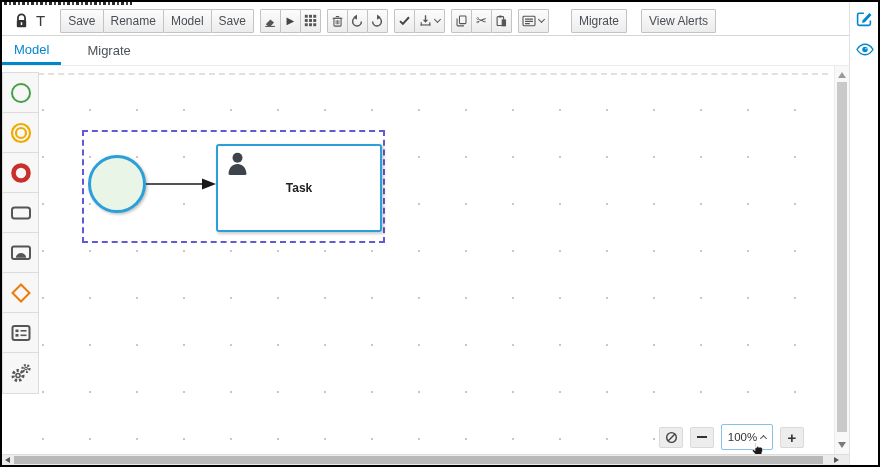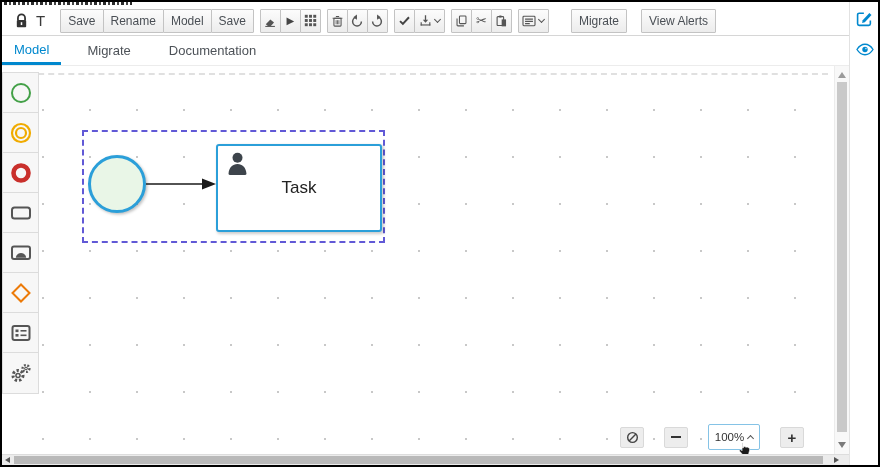--- a/index.html
+++ b/index.html
@@ -53,24 +53,24 @@
   
   .selection-rect { position:absolute; left:80px; top:64px; width:303px; height:113px;
     border:2px dashed #6159d6; }
   .start-event { position:absolute; left:86px; top:89px; width:58px; height:58px; border-radius:50%;
     background:#e9f6e7; border:3px solid #2b9fd9; box-shadow:1.5px 1.5px 3px rgba(0,0,0,.25); }
   .connector { position:absolute; left:144px; top:110px; }
   .task-node { position:absolute; left:214px; top:78px; width:166px; height:88px; background:#fff;
     border:2px solid #2b9fd9; border-radius:3px; box-shadow:1.5px 1.5px 3px rgba(0,0,0,.2);
     display:flex; align-items:center; justify-content:center; }
   .task-person { position:absolute; left:9px; top:6px; }
-  .task-label { font-size:17px; color:#222; }
-
-  
-  .zoom-ctrl { position:absolute; right:30px; bottom:4px; display:flex; align-items:center; gap:20px; }
+  .task-label { font-size:12px; color:#222;font-weight:bold; }
+
+  
+  .zoom-ctrl { position:absolute; right:30px; bottom:4px; display:flex; align-items:center; gap:7px; }
   .zbtn { height:21px; min-width:24px; background:#ededed; border:1px solid #d9d9d9; border-radius:2px;
     display:flex; align-items:center; justify-content:center; color:#3c3c3c; cursor:default; }
   .zlevel { position:relative; height:26px; width:52px; background:#fff; border:1px solid #85c3e6; border-radius:2px;
     display:flex; align-items:center; justify-content:center; gap:4px; font-size:11.5px; color:#333; }
   .minus-bar { width:10px; height:2.5px; background:#333; }
   .plus-glyph { font-size:15px; font-weight:700; color:#333; }
   .hand-cursor { position:absolute; right:8px; bottom:-9px; }
 
   
   .vscroll { position:absolute; top:0; bottom:0; right:0; width:15px; background:#f8f8f8; border-left:1px solid #ececec; }
@@ -238,21 +238,20 @@
 
     <span class="btn-group" style="margin-left:8px;">
       <button class="btn">View Alerts</button>
     </span>
 
   </div>
 
   <div class="tabbar">
     <span class="tab active">Model</span>
     <span class="tab">Migrate</span>
-    <span class="tab">Documentation</span>
   </div>
 
   <div class="work">
     <div class="canvas">
       <div class="canvas-topline"></div>
 
       <div class="palette">
         <div class="pal-cell">
           <span class="icon">
             <svg width="24" height="24" viewBox="0 0 24 24" style="color:#43a047">

